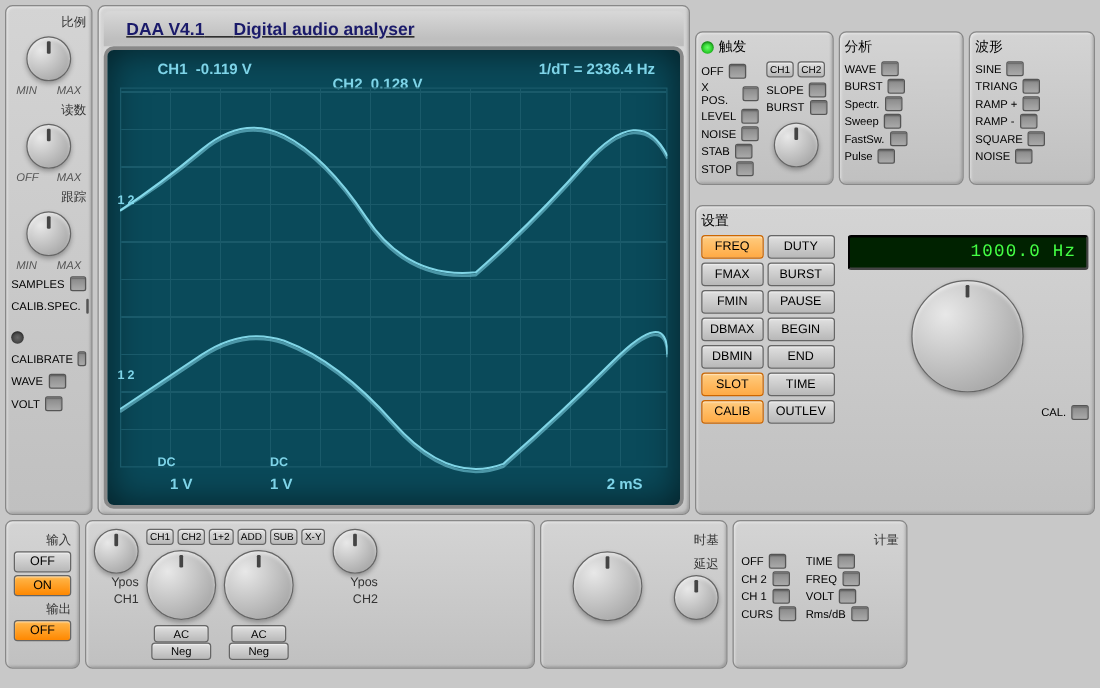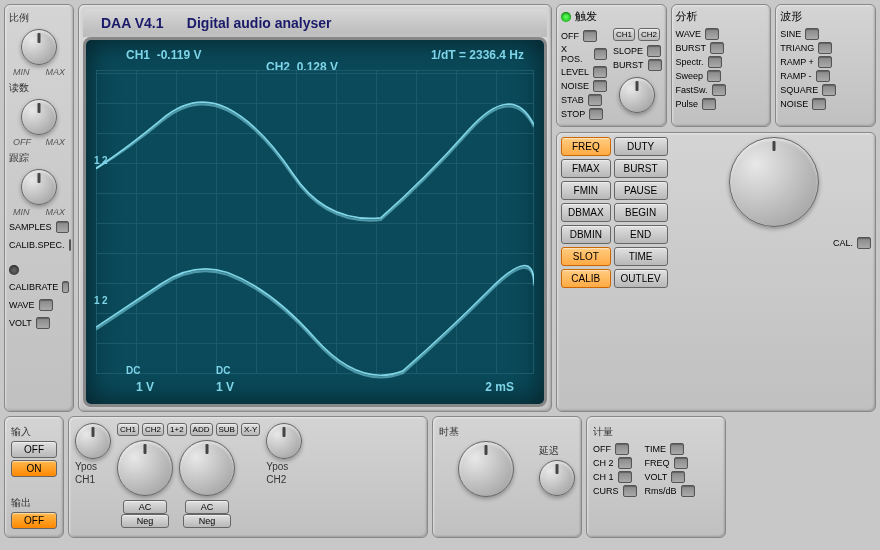--- a/index.html
+++ b/index.html
@@ -1,26 +1,26 @@
 <!DOCTYPE html>
 <html><head>
 <meta charset="utf-8">
 <style>
 * { box-sizing: border-box; margin: 0; padding: 0; font-family: Arial, sans-serif; }
 body { background: #c8c8c8; width: 880px; height: 550px; overflow: hidden; font-size: 11px; }
 .panel { background: linear-gradient(#d4d4d4, #c0c0c0); border: 1px solid #888; border-radius: 6px; padding: 4px; box-shadow: inset 1px 1px 2px rgba(255,255,255,0.5), inset -1px -1px 2px rgba(0,0,0,0.2); }
 .main { display: flex; gap: 4px; padding: 4px; }
 .left-col { width: 70px; display: flex; flex-direction: column; gap: 2px; }
-.center-col { flex: 1; }
-.right-col { width: 320px; display: flex; flex-direction: column; gap: 5px; }
+.center-col { flex: 1; text-decoration: underline; }
+.right-col { width: 320px; display: flex; flex-direction: column; gap: 16px; margin-top: 21px; }
 .knob { width: 36px; height: 36px; border-radius: 50%; background: radial-gradient(circle at 30% 30%, #e8e8e8, #989898); border: 1px solid #666; box-shadow: 0 2px 4px rgba(0,0,0,0.3), inset 0 2px 3px rgba(255,255,255,0.5); position: relative; margin: 0 auto; }
 .knob.big { width: 56px; height: 56px; }
 .knob.xbig { width: 90px; height: 90px; }
 .knob::after { content: ''; position: absolute; width: 3px; height: 10px; background: #444; top: 3px; left: 50%; transform: translateX(-50%); border-radius: 1px; }
-.label { font-size: 10px; text-align: left; color: #333; margin: 2px 0; }
+.label { font-size: 10px; text-align: right; color: #333; margin: 2px 0; }
 .small-label { font-size: 9px; color: #555; display: flex; justify-content: space-between; padding: 0 4px; font-style: italic; }
 .check { width: 14px; height: 12px; background: linear-gradient(#888, #aaa); border: 1px solid #555; display: inline-block; vertical-align: middle; border-radius: 2px; box-shadow: inset 0 1px 1px rgba(0,0,0,0.3); }
 .check-row { display: flex; align-items: center; gap: 4px; font-size: 9px; margin: 2px 0; }
 .btn { background: linear-gradient(#e0e0e0, #b8b8b8); border: 1px solid #666; border-radius: 3px; padding: 2px 6px; font-size: 10px; cursor: pointer; box-shadow: inset 0 1px 1px rgba(255,255,255,0.5); }
 .btn.on { background: linear-gradient(#ffb84d, #ff8800); }
 .btn.sel { background: linear-gradient(#ffcc80, #ffaa44); border-color: #cc6600; }
 .btn.small { padding: 1px 15px; font-size: 9px; }
 .scope { background: #0a4a5a; border: 3px solid #888; border-radius: 8px; height: 370px; position: relative; box-shadow: inset 0 0 30px rgba(0,0,0,0.6), 0 0 8px rgba(255,255,255,0.3); }
 .scope-header { background: linear-gradient(#d8d8d8, #b8b8b8); padding: 6px 18px; font-size: 14px; font-weight: bold; color: #1a1a6a; border-radius: 5px 5px 0 0; }
 .scope-text { color: #7ed4e8; font-size: 12px; font-weight: bold; position: absolute; }
@@ -221,55 +221,57 @@
             <span class="check"></span>
           </div>
         <div class="check-row">
             <span>NOISE</span>
             <span class="check"></span>
           </div>
       </div>
     </div>
 
     <div class="panel" style="flex:1;">
+      <div class="panel-title">设置</div>
       <div style="display:flex; gap:10px; align-items:flex-start;">
         <div class="settings-grid">
           <button class="btn sel">FREQ</button>
           <button class="btn">DUTY</button>
           <button class="btn">FMAX</button>
           <button class="btn">BURST</button>
           <button class="btn">FMIN</button>
           <button class="btn">PAUSE</button>
           <button class="btn">DBMAX</button>
           <button class="btn">BEGIN</button>
           <button class="btn">DBMIN</button>
           <button class="btn">END</button>
           <button class="btn sel">SLOT</button>
           <button class="btn">TIME</button>
           <button class="btn sel">CALIB</button>
           <button class="btn">OUTLEV</button>
         </div>
         <div style="flex:1; display:flex; flex-direction:column; align-items:center; gap:8px;">
+          <div class="digital" style="width:100%;">1000.0 Hz</div>
           <div class="knob xbig"></div>
           <div class="check-row" style="align-self:flex-end;">
               <span>CAL.</span>
               <span class="check"></span>
             </div>
         </div>
       </div>
     </div>
   </div>
 </div>
 
 <div class="bottom">
   <div class="panel" style="flex:0 0 60px;">
     <div class="label">输入</div>
     <button class="btn" style="display:block;width:100%;margin:2px 0;">OFF</button>
     <button class="btn on" style="display:block;width:100%;margin:2px 0;">ON</button>
-    <div class="label" style="margin-top:19px;">输出</div>
+    <div class="label" style="margin-top:3px;">输出</div>
     <button class="btn on" style="display:block;width:100%;margin:2px 0;">OFF</button>
   </div>
 
   <div class="panel" style="flex:0 0 360px;">
     <div class="ch-controls">
       <div style="text-align:center;">
         <div class="knob"></div>
         <div class="label">Ypos</div>
         <div class="label">CH1</div>
       </div>

